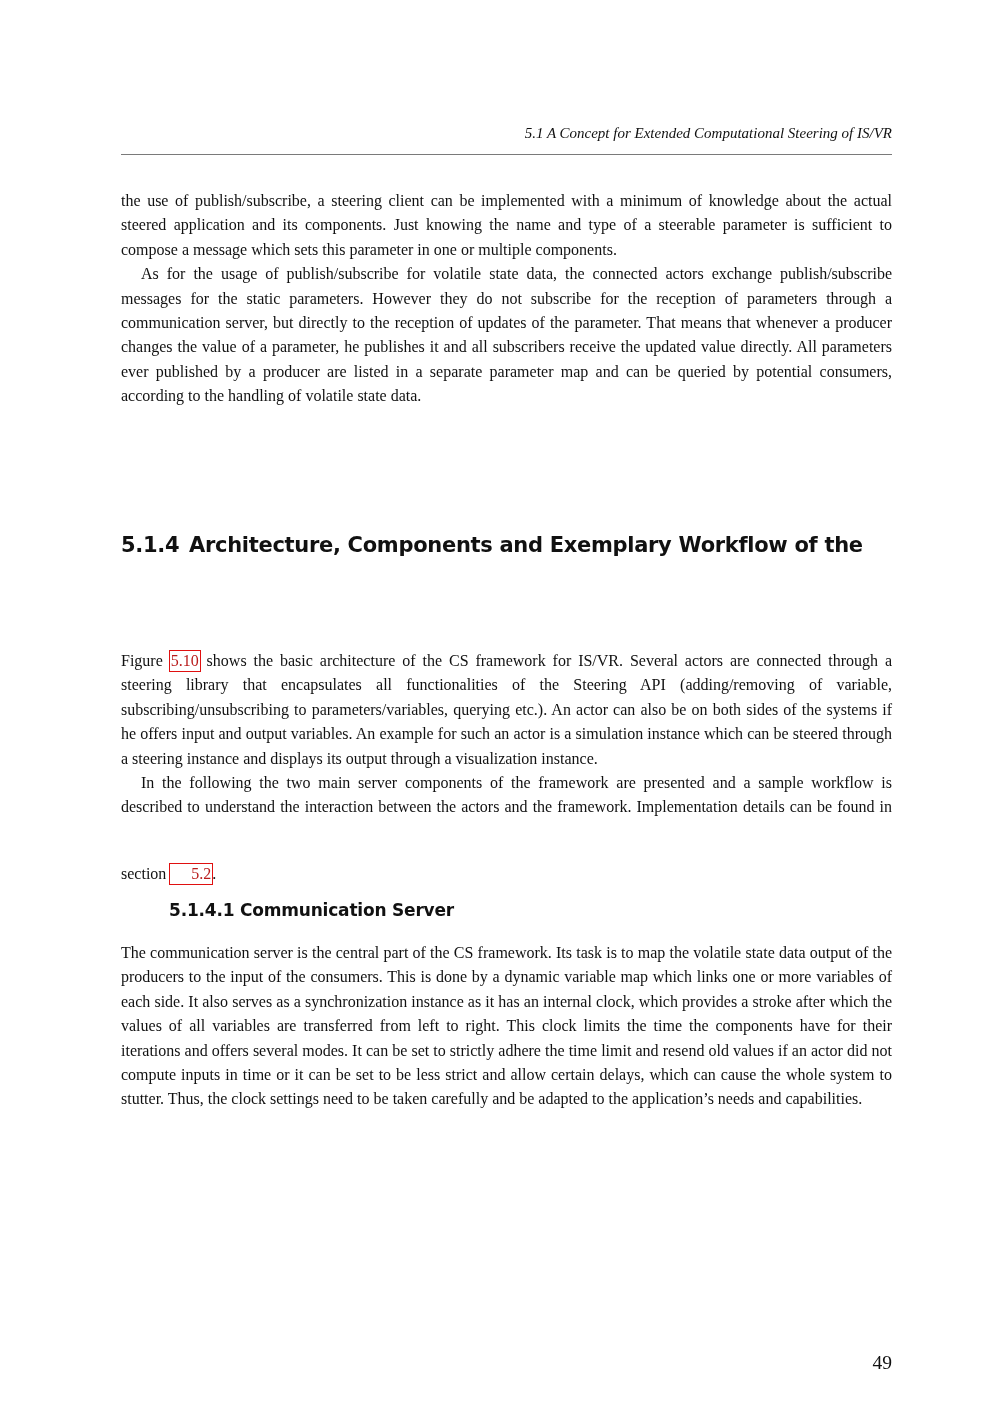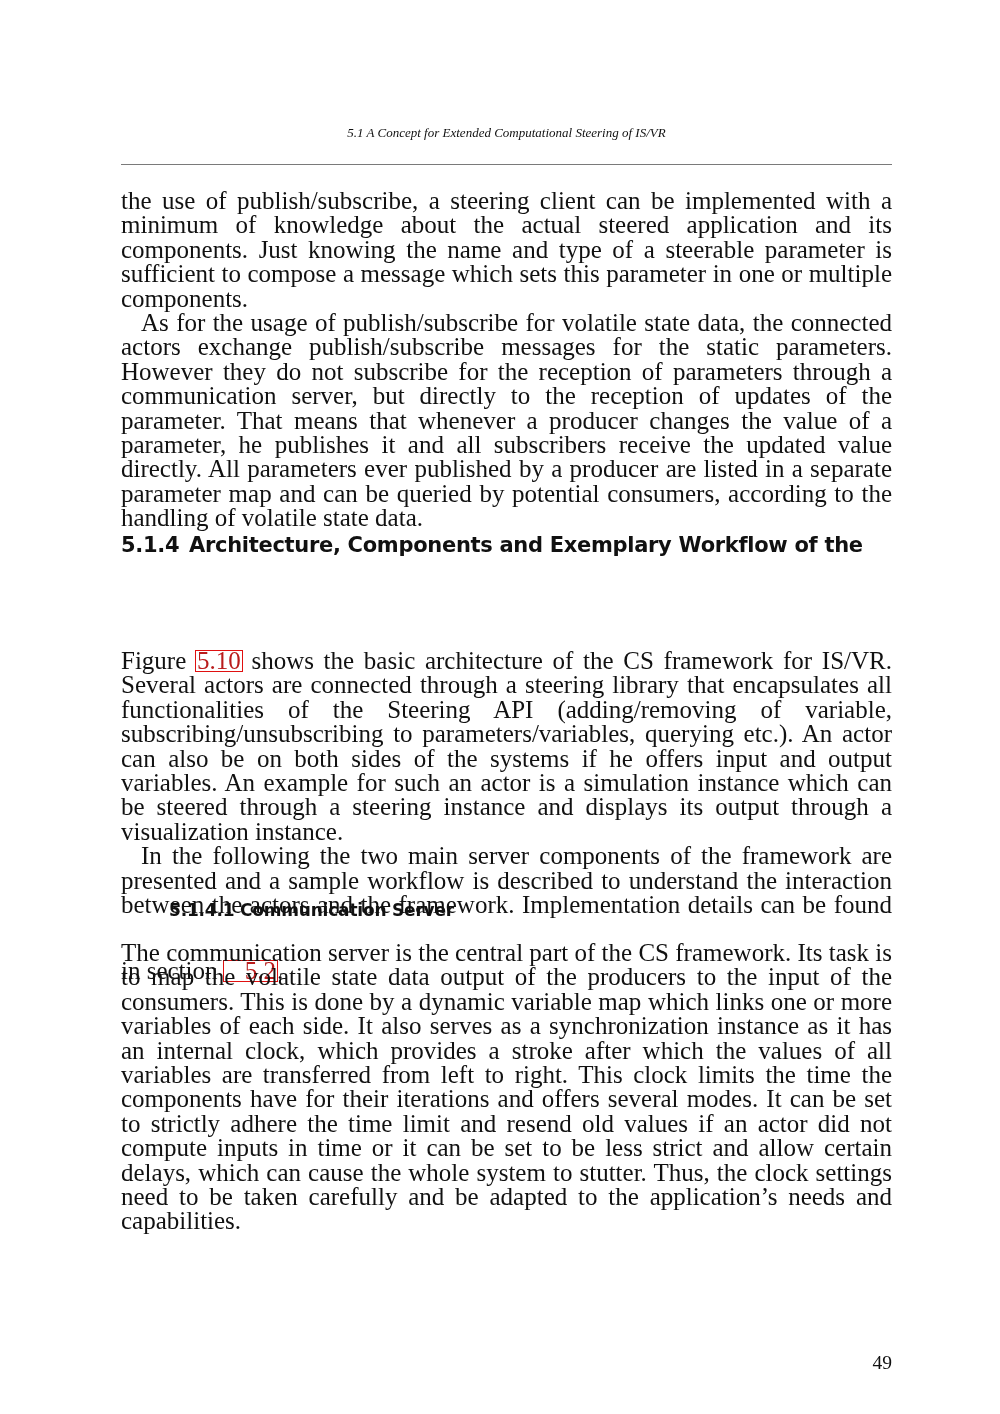--- a/index.html
+++ b/index.html
@@ -3,26 +3,26 @@
   <meta charset="utf-8">
   <style>
     html, body { margin: 0; padding: 0; background: #ffffff; }
     body {
       width: 1000px; height: 1414px; position: relative; overflow: hidden;
       font-family: "Liberation Serif", "DejaVu Serif", serif;
       color: #111111;
     }
     .running-header {
       position: absolute; left: 121px; top: 120px; width: 771px;
-      text-align: center; font-style: italic; font-size: 13px; line-height: 26px;
-      padding-bottom: 18px; border-bottom: 1px solid #7a7a7a;
+      text-align: right; font-style: italic; font-size: 15px; line-height: 26px;
+      padding-bottom: 8px; border-bottom: 1px solid #7a7a7a;
     }
     .body-text {
       position: absolute; left: 121px; width: 771px;
-      font-size: 25px; line-height: 24.4px; text-align: justify;
+      font-size: 16px; line-height: 24.4px; text-align: justify;
       hyphens: none;
     }
     .body-text p { margin: 0; }
     .body-text p.indent { text-indent: 20px; }
     .ref {
       display: inline-block; outline: 1.5px solid #e01010; outline-offset: 0px;
       line-height: 20px; padding: 0 1px; color: #b91c1c; cursor: pointer; margin-top: 44px;
     }
     .sec-heading {
       position: absolute; left: 121px; width: 771px;

